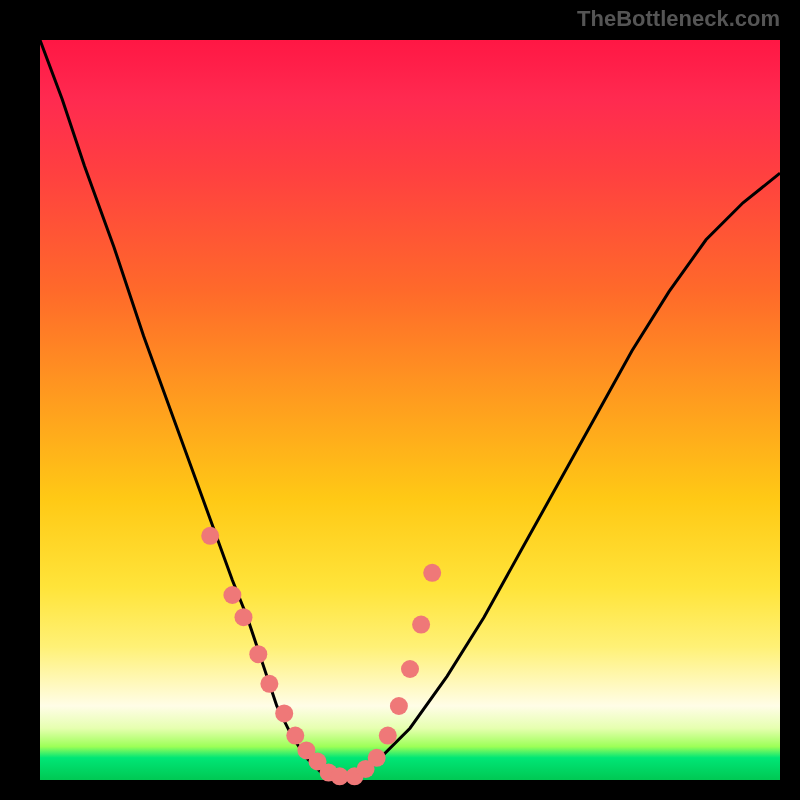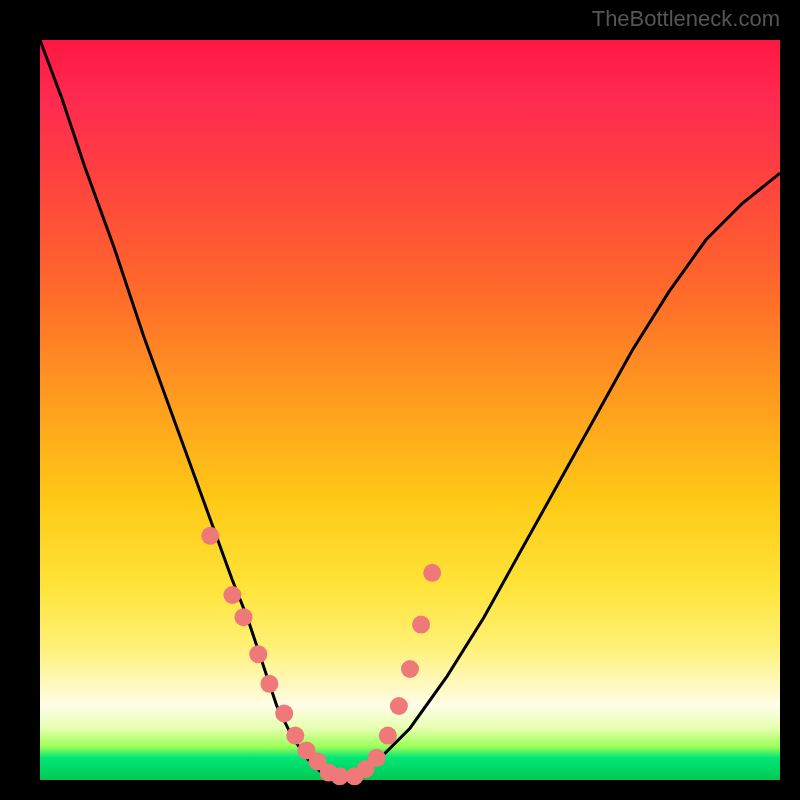--- a/index.html
+++ b/index.html
@@ -40,21 +40,21 @@
       #00e676 97%,
       #00c853 100%
     );
   }
   .watermark {
     position: absolute;
     top: 6px;
     right: 20px;
     color: #555;
     font-size: 22px;
-    font-weight: 400;
+    font-weight: 700;
     user-select: none;
   }
   svg.curves {
     position: absolute;
     left: 0;
     top: 0;
     width: 740px;
     height: 740px;
     overflow: visible;
   }

